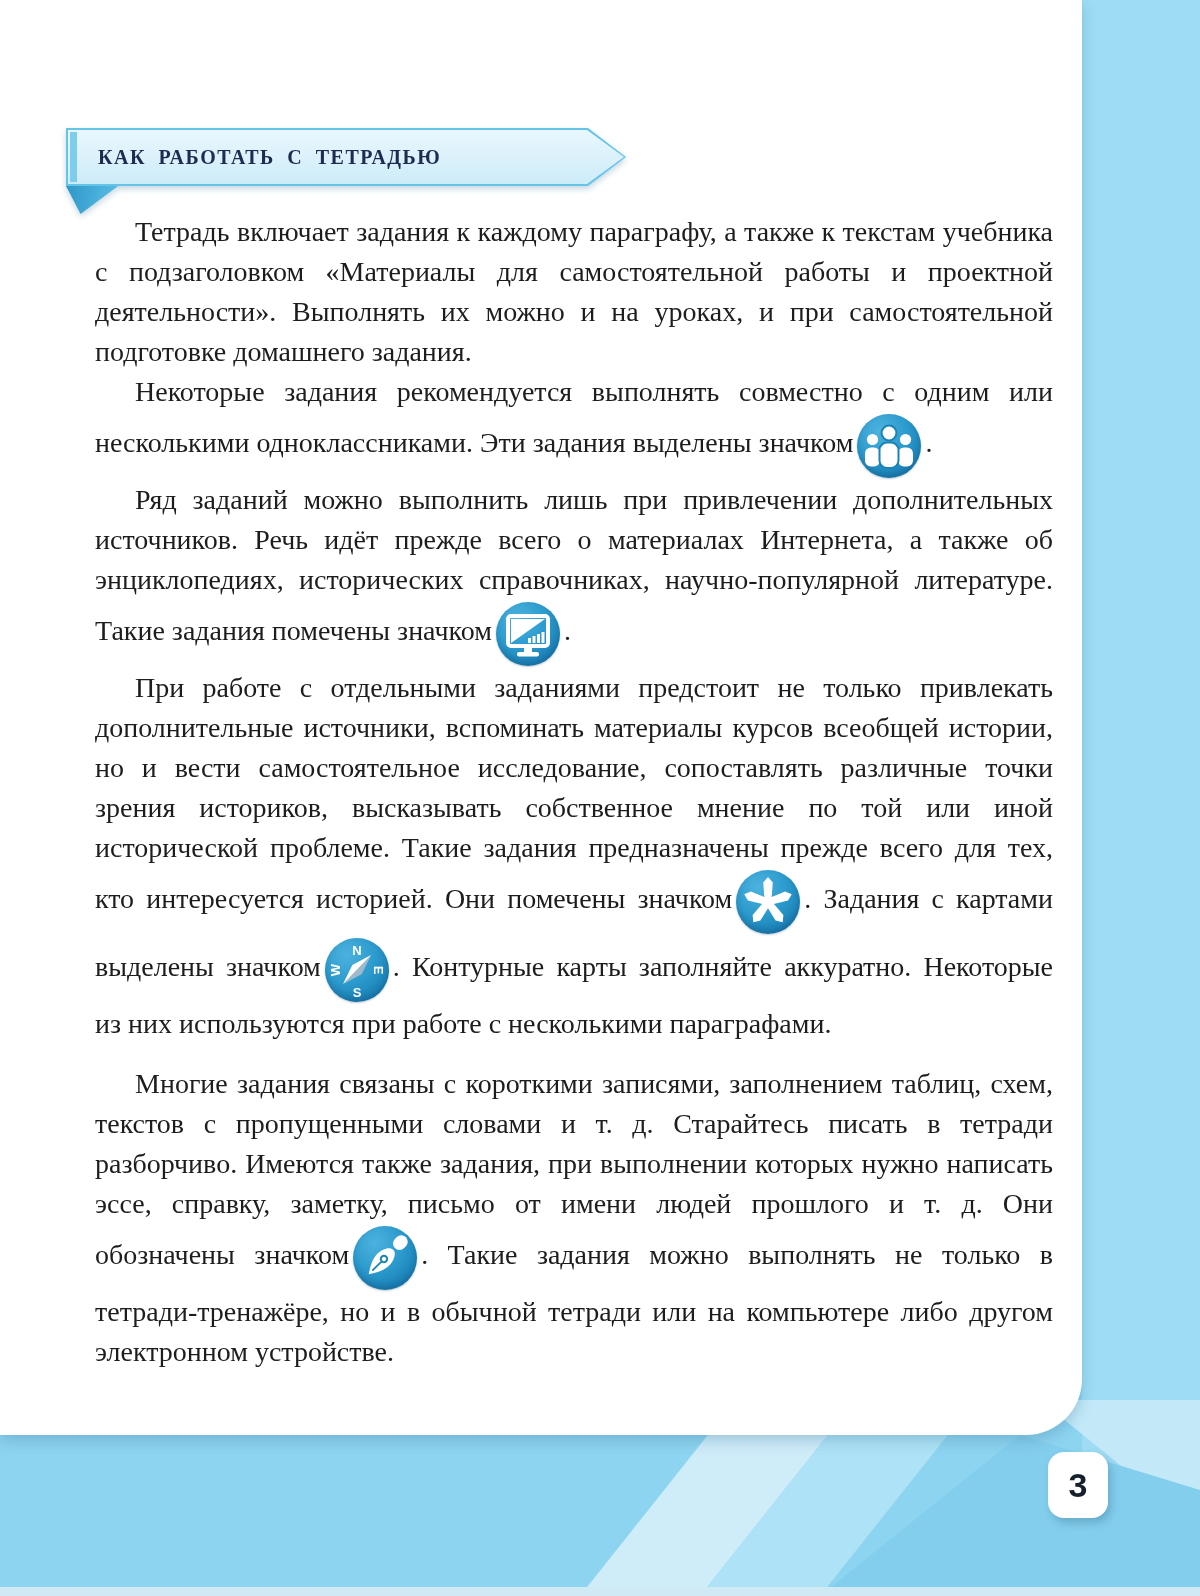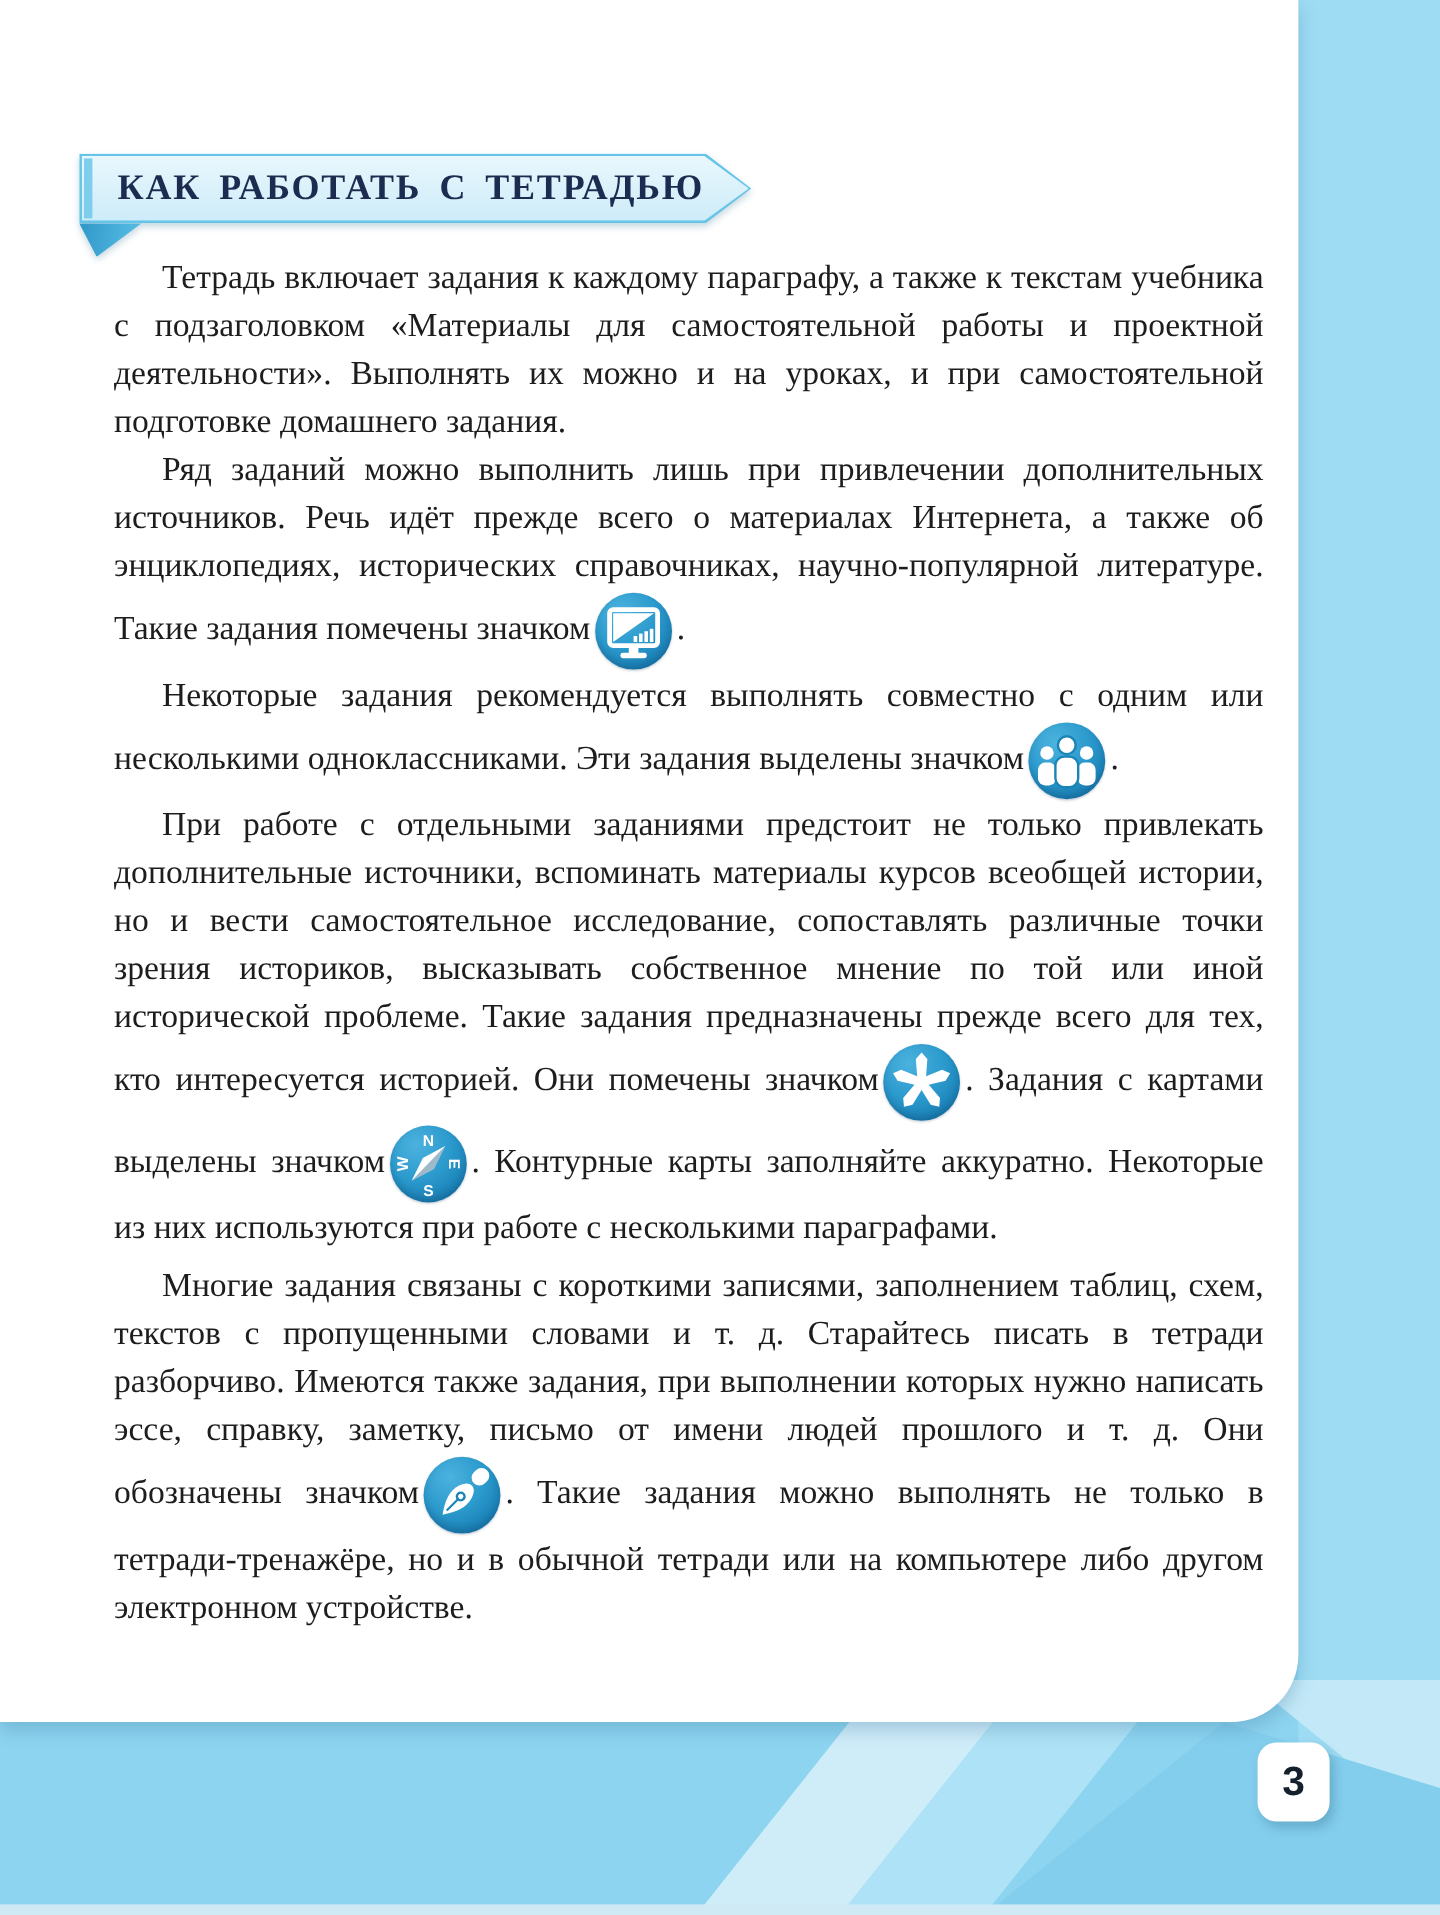--- a/index.html
+++ b/index.html
@@ -67,37 +67,37 @@
     position:absolute; inset:2px;
     background:linear-gradient(180deg,#e9f7fd 0%,#cdecf9 100%);
     clip-path:polygon(0 0, calc(100% - 37px) 0, 100% 50%, calc(100% - 37px) 100%, 0 100%);
     display:flex; align-items:center; padding-left:30px; box-sizing:border-box;
   }
   .banner-edge {
     position:absolute; left:2px; top:2px; bottom:2px; width:7px;
     background:#7fcdec;
   }
   .banner-title {
-    font-weight:bold; font-size:30px; color:#1c2c50;
+    font-weight:bold; font-size:20px; color:#1c2c50;
     letter-spacing:1.5px; word-spacing:6px; white-space:nowrap;
   }
   .banner-fold {
     position:absolute; left:0; top:58px; width:52px; height:28px;
     background:linear-gradient(100deg,#2f97c8 0%,#52b8e2 80%);
     clip-path:polygon(0 0, 100% 0, 28% 100%);
   }
 
   
   .text-col {
     position:absolute; left:95px; top:212px; width:958px;
     font-size:28px; line-height:40px; color:#1d1d1f;
     text-align:justify;
   }
   .para { margin:0; text-indent:40px; }
-  .para.gap { margin-top:8px; }
+  .para.gap { margin-top:20px; }
 
   
   .cicon {
     display:inline-block; width:64px; height:64px; border-radius:50%;
     vertical-align:middle; margin:2px 4px;
     background:radial-gradient(circle at 34% 26%, #4cb2de 0%, #2b9acd 45%, #0f6fa5 100%);
     box-shadow:inset 0 -4px 6px rgba(0,30,60,0.18), 0 1px 2px rgba(0,40,70,0.25);
     position:relative; text-indent:0;
   }
   .cicon svg { position:absolute; inset:0; width:100%; height:100%; }
@@ -133,38 +133,38 @@
       </div>
     </div>
     <div class="banner-fold"></div>
   </div>
 
   <div class="text-col">
 
     <p class="para">Тетрадь включает задания к каждому параграфу, а также к текстам учебника с подзаголовком «Материалы для самостоятельной работы и проектной деятельности». Выполнять их можно и на уроках, и при самостоятельной подготовке домашнего задания.</p>
 
 
+    <p class="para"><span>Некоторые задания рекомендуется выполнять совместно с одним или несколькими одноклассниками. Эти задания выделены значком</span><span class="cicon"><svg viewBox="0 0 64 64">
+        <circle cx="15.5" cy="25.5" r="5.6" fill="#ffffff"></circle>
+        <rect x="8" y="33.5" width="15" height="19" rx="6" fill="#ffffff"></rect>
+        <circle cx="48.5" cy="25.5" r="5.6" fill="#ffffff"></circle>
+        <rect x="41" y="33.5" width="15" height="19" rx="6" fill="#ffffff"></rect>
+        <circle cx="32" cy="19" r="7.4" fill="#ffffff" stroke="#1a84b6" stroke-width="2"></circle>
+        <rect x="22.5" y="28.5" width="19" height="25.5" rx="7.5" fill="#ffffff" stroke="#1a84b6" stroke-width="2"></rect>
+      </svg></span><span>.</span></p>
+
     <p class="para"><span>Ряд заданий можно выполнить лишь при привлечении дополнительных источников. Речь идёт прежде всего о материалах Интернета, а также об энциклопедиях, исторических справочниках, научно-популярной литературе. Такие задания помечены значком</span><span class="cicon"><svg viewBox="0 0 64 64">
         <rect x="12" y="14" width="40" height="30" rx="3" fill="none" stroke="#ffffff" stroke-width="4"></rect>
         <polygon points="15,41 15,17 49,17" fill="#ffffff"></polygon>
         <rect x="32" y="36" width="3" height="5" fill="#ffffff"></rect>
         <rect x="36.5" y="34" width="3" height="7" fill="#ffffff"></rect>
         <rect x="41" y="32" width="3" height="9" fill="#ffffff"></rect>
         <rect x="45.5" y="30" width="3" height="11" fill="#ffffff"></rect>
         <rect x="28" y="46" width="8" height="5" fill="#ffffff"></rect>
         <rect x="21" y="50" width="22" height="4.5" rx="2" fill="#ffffff"></rect>
-      </svg></span><span>.</span></p>
-
-    <p class="para"><span>Некоторые задания рекомендуется выполнять совместно с одним или несколькими одноклассниками. Эти задания выделены значком</span><span class="cicon"><svg viewBox="0 0 64 64">
-        <circle cx="15.5" cy="25.5" r="5.6" fill="#ffffff"></circle>
-        <rect x="8" y="33.5" width="15" height="19" rx="6" fill="#ffffff"></rect>
-        <circle cx="48.5" cy="25.5" r="5.6" fill="#ffffff"></circle>
-        <rect x="41" y="33.5" width="15" height="19" rx="6" fill="#ffffff"></rect>
-        <circle cx="32" cy="19" r="7.4" fill="#ffffff" stroke="#1a84b6" stroke-width="2"></circle>
-        <rect x="22.5" y="28.5" width="19" height="25.5" rx="7.5" fill="#ffffff" stroke="#1a84b6" stroke-width="2"></rect>
       </svg></span><span>.</span></p>
 
     <p class="para"><span>При работе с отдельными заданиями предстоит не только привлекать дополнительные источники, вспоминать материалы курсов всеобщей истории, но и вести самостоятельное исследование, сопоставлять различные точки зрения историков, высказывать собственное мнение по той или иной исторической проблеме. Такие задания предназначены прежде всего для тех, кто интересуется историей. Они помечены значком</span><span class="cicon"><svg viewBox="0 0 64 64">
         <g fill="#ffffff">
           <polygon points="28.8,33.5 35.2,33.5 36.8,12.5 32,7 27.2,12.5" transform="rotate(0 32 32)"></polygon>
           <polygon points="28.8,33.5 35.2,33.5 36.8,12.5 32,7 27.2,12.5" transform="rotate(72 32 32)"></polygon>
           <polygon points="28.8,33.5 35.2,33.5 36.8,12.5 32,7 27.2,12.5" transform="rotate(144 32 32)"></polygon>
           <polygon points="28.8,33.5 35.2,33.5 36.8,12.5 32,7 27.2,12.5" transform="rotate(216 32 32)"></polygon>
           <polygon points="28.8,33.5 35.2,33.5 36.8,12.5 32,7 27.2,12.5" transform="rotate(288 32 32)"></polygon>
         </g>

